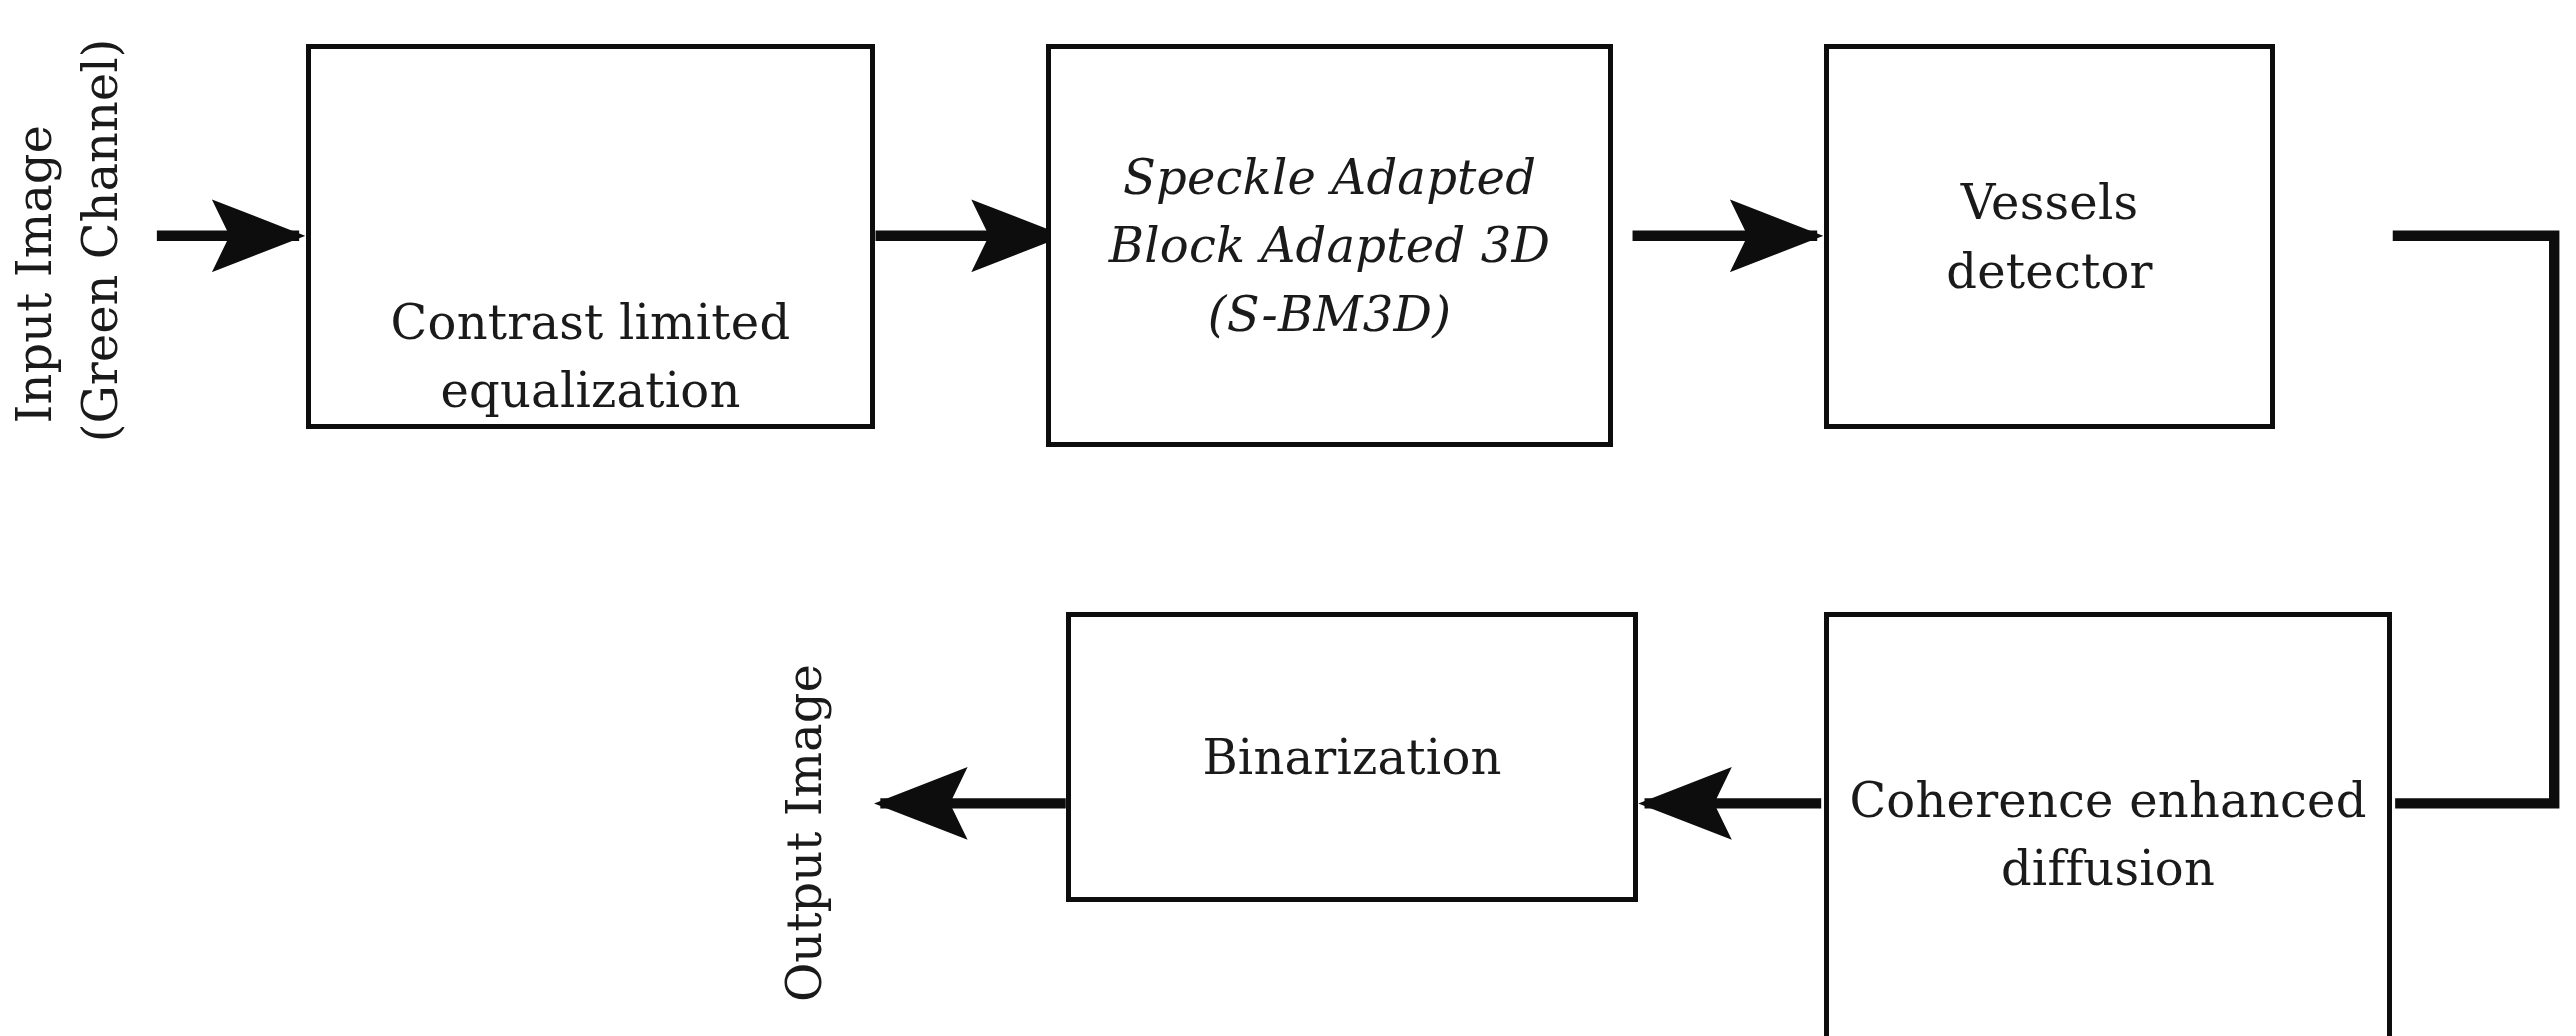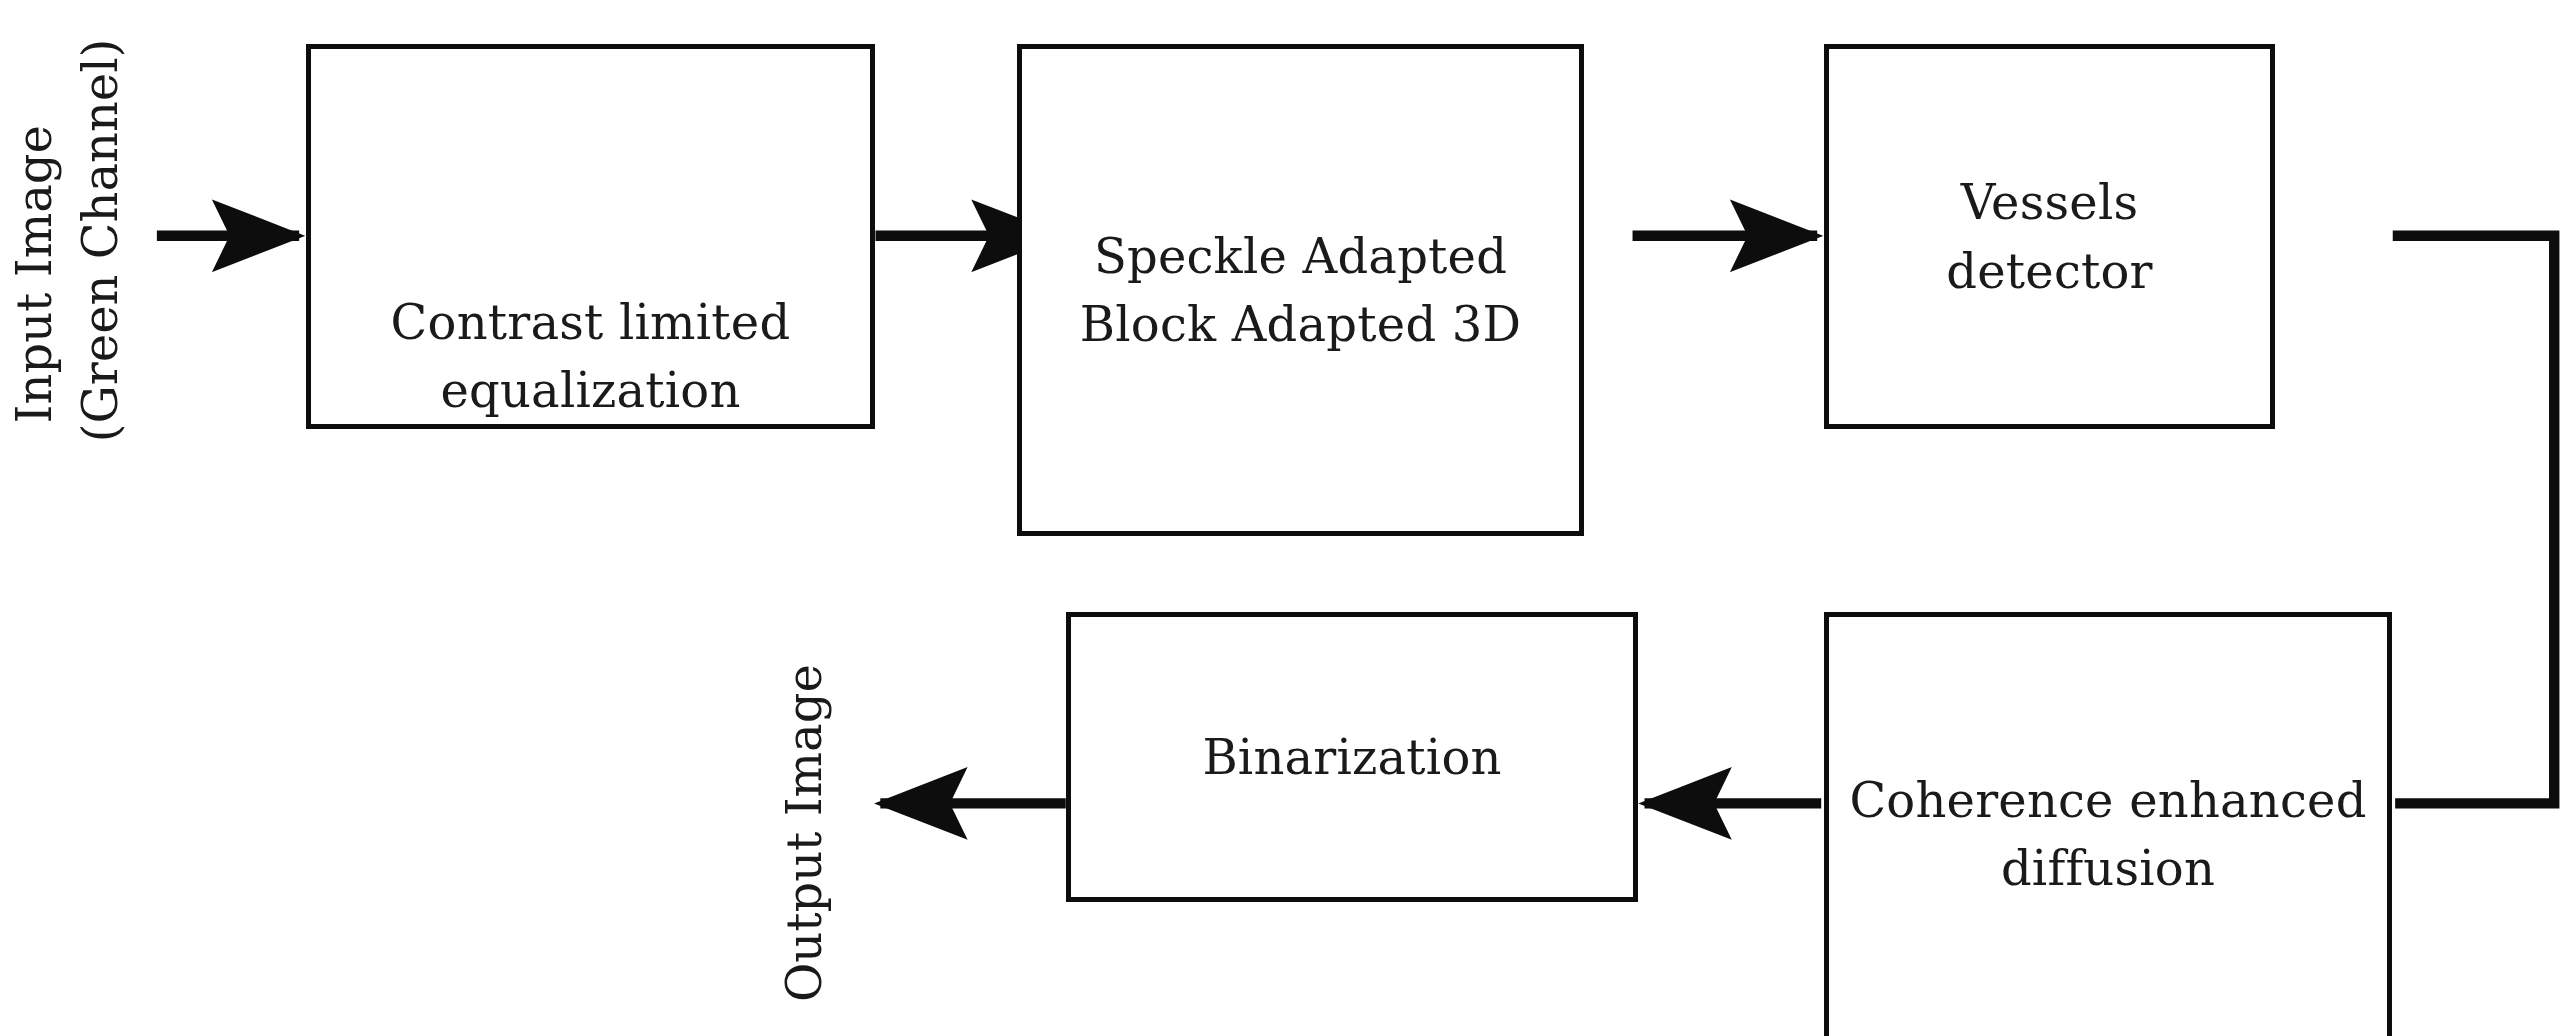--- a/index.html
+++ b/index.html
@@ -38,21 +38,21 @@
     font-size: 48px;
     line-height: 1.42;
     letter-spacing: 0.2px;
     white-space: nowrap;
   }
   .node .line {
     display: block;
   }
   
   #node-clahe  { left: 306px;  top: 44px;  width: 249px;  height: 385px; justify-content: flex-end; }
-  #node-sbm3d  { left: 1017px; top: 44px;  width: 567px;  height: 492px; }
+  #node-sbm3d  { left: 1046px; top: 44px;  width: 567px;  height: 403px; font-style: italic; }
   #node-vessel { left: 1824px; top: 44px;  width: 451px;  height: 385px; }
   
   #node-binar  { left: 1066px; top: 612px; width: 572px;  height: 290px; }
   #node-cedif  { left: 1824px; top: 612px; width: 568px;  height: 444px; }
 
   
   #node-clahe  { width: 569px; }
 
   
   #node-cedif .line { overflow: visible; }
@@ -125,20 +125,21 @@
   </div>
 
   <div class="node" id="node-clahe">
     <span class="line">Contrast limited</span>
     <span class="line">equalization</span>
   </div>
 
   <div class="node" id="node-sbm3d">
     <span class="line">Speckle Adapted</span>
     <span class="line">Block Adapted 3D</span>
+    <span class="line">(S-BM3D)</span>
   </div>
 
   <div class="node" id="node-vessel">
     <span class="line">Vessels</span>
     <span class="line">detector</span>
   </div>
 
   <div class="node" id="node-binar">
     <span class="line">Binarization</span>
   </div>

